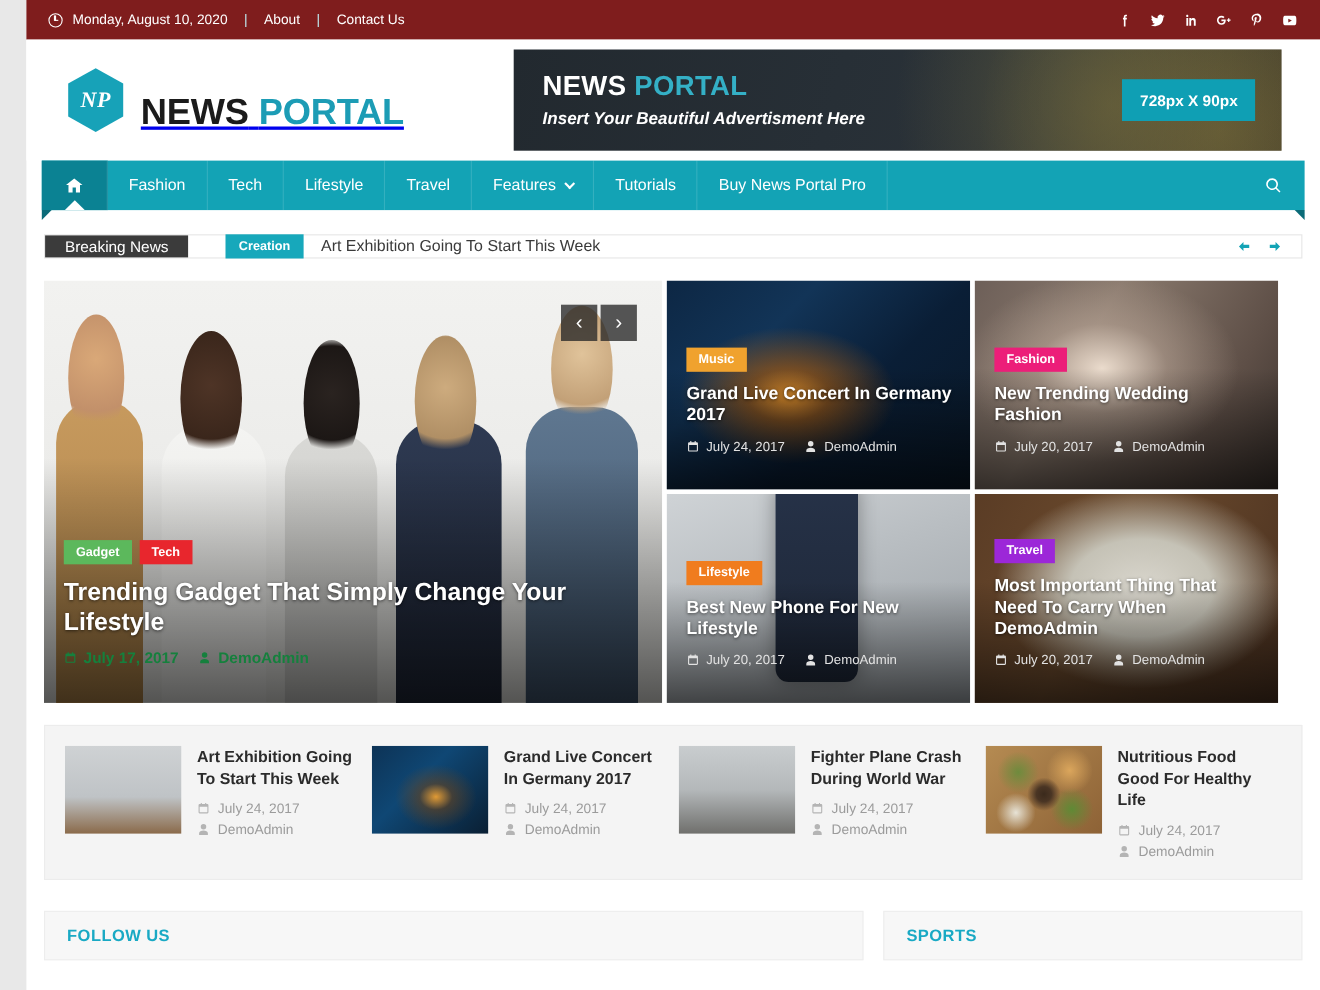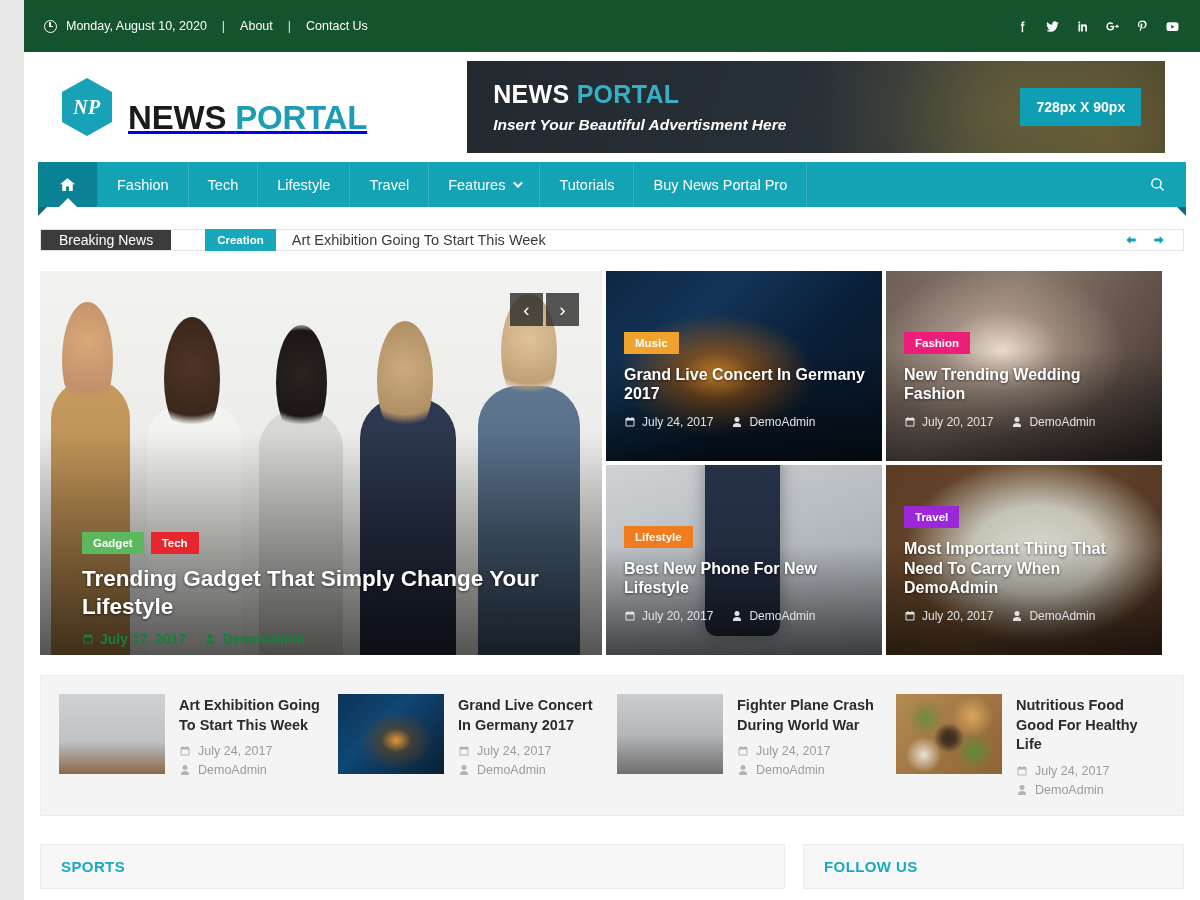--- a/index.html
+++ b/index.html
@@ -12,21 +12,21 @@
   }
   .page {
     width: 1176px; margin-left: 24px;
     background: #ffffff;
     min-height: 900px;
     position: relative;
   }
 
   
   .topbar {
-    height: 52px; background: #14532d;
+    height: 36px; background: #7f1d1d;
     display: flex; align-items: center;
     padding: 16px 20px; color: #ffffff;
     font-size: 12.5px;
   }
   .topbar-left { display: flex; align-items: center; gap: 9px; }
   .clock-icon {
     width: 13px; height: 13px; border: 1.6px solid #fff;
     border-radius: 50%; position: relative; display: inline-block;
   }
   .clock-icon:before {
@@ -150,21 +150,21 @@
     grid-template-rows: 190px 190px;
     gap: 4px;
   }
   .tile { position: relative; overflow: hidden; }
   .tile.big { grid-row: span 2; }
   .tile .ov {
     position: absolute; inset: 0;
     background: linear-gradient(to bottom, rgba(0,0,0,0) 42%, rgba(0,0,0,.62) 100%);
   }
   .tile .content { position: absolute; left: 18px; right: 16px; bottom: 32px; }
-  .tile.big .content { left: 18px; bottom: 8px; margin-left: 24px; }
+  .tile.big .content { left: 18px; bottom: 33px; }
   .cats { display: flex; gap: 7px; margin-bottom: 11px; }
   .cat {
     color: #ffffff; font-size: 11.5px; font-weight: 700;
     padding: 5px 11px; display: inline-block;
   }
   .tile .title {
     color: #ffffff; font-weight: 700; line-height: 1.22;
     text-shadow: 0 1px 3px rgba(0,0,0,.6);
   }
   .tile.big .title { font-size: 22.5px; }
@@ -636,20 +636,20 @@
               </svg>
             <span>DemoAdmin</span>
           </div>
         </div>
       </div>
     </div>
   </div>
 
   <div class="bottom">
     <div class="panel">
+      <div class="panel-title">FOLLOW US</div>
+    </div>
+    <div class="panel">
       <div class="panel-title">SPORTS</div>
     </div>
-    <div class="panel">
-      <div class="panel-title">FOLLOW US</div>
-    </div>
   </div>
 
 </div>
 
 </body></html>

